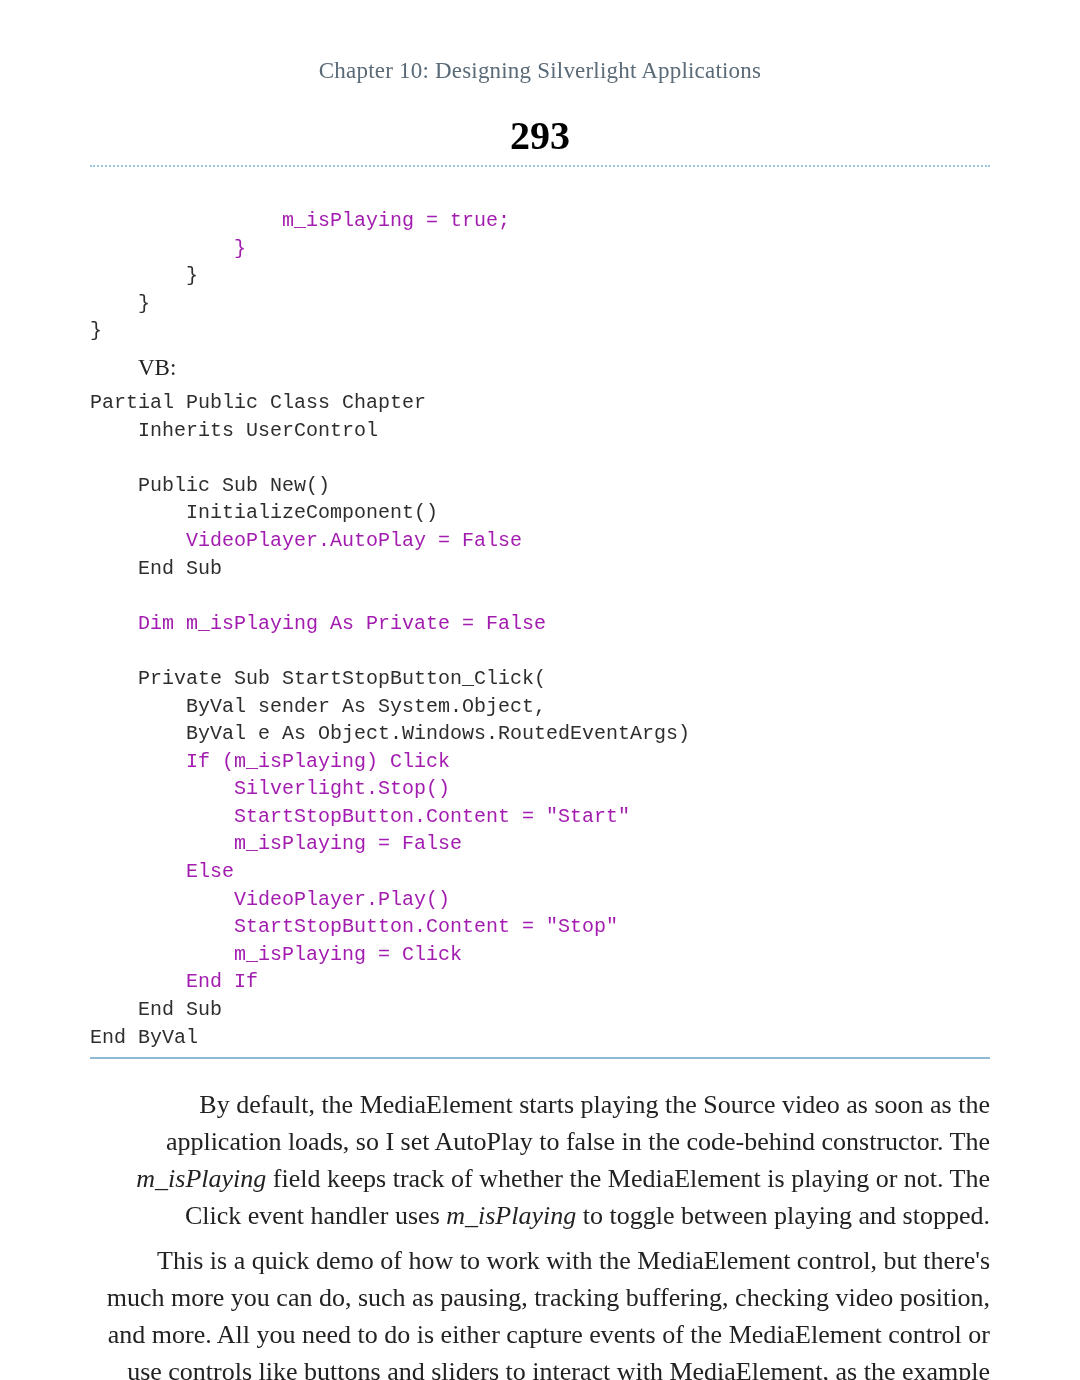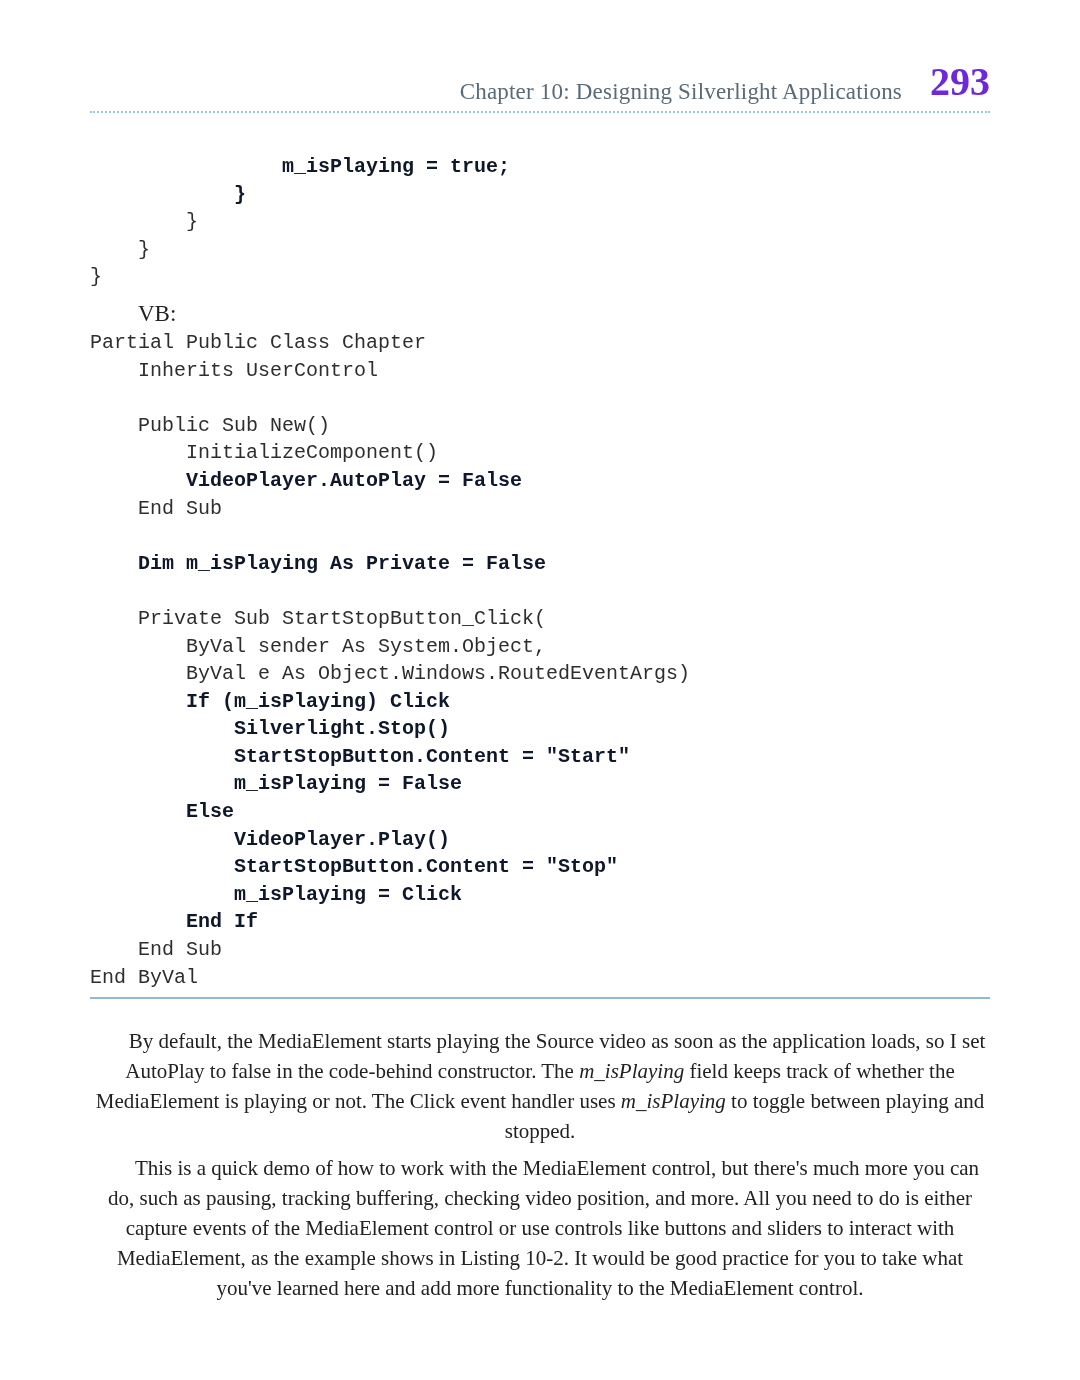--- a/index.html
+++ b/index.html
@@ -12,63 +12,64 @@
   .page {
     width: 1080px;
     height: 1380px;
     box-sizing: border-box;
     padding: 58px 90px 60px 90px;
     position: relative;
   }
   .running-head {
     display: flex;
     justify-content: flex-end;
-    align-items: flex-end;
+    align-items: center;
     gap: 28px;
     padding-bottom: 6px;
     margin-bottom: 40px;
     border-bottom: 2px dotted #9ac4e0;
+    flex-direction: column;
   }
   .running-head .chapter {
     font-size: 23px;
     color: #5a6a77;
     letter-spacing: 0.2px;
   }
   .running-head .pnum {
     font-size: 40px;
     font-weight: 700;
-    color: #6d28d9;
+    color: #000000;
   }
   pre.code {
     font-family: "Courier New", Courier, monospace;
     font-size: 20px;
     line-height: 1.38;
     white-space: pre;
     margin: 0 0 6px 0;
     color: #2e2e2e;
   }
   pre.code b {
-    font-weight: 700;
-    color: #0f172a;
+    font-weight: 400;
+    color: #a21caf;
   }
   .vb-label {
     font-family: "Times New Roman", Times, serif;
     font-size: 23px;
-    margin: 10px 0 2px 48px;
+    margin: 10px 0 8px 48px;
   }
   hr.sep {
     border: none;
     border-top: 2px solid #8fb9d4;
     margin: 6px 0 28px 0;
   }
   .body-text p {
-    font-size: 21px;
+    font-size: 26px;
     line-height: 1.42;
     margin: 0 0 8px 0;
-    text-align: center;
+    text-align: right;
     text-indent: 34px;
   }
   .body-text em {
     font-style: italic;
   }
 </style>
 </head>
 <body>
 
 <div class="page">

